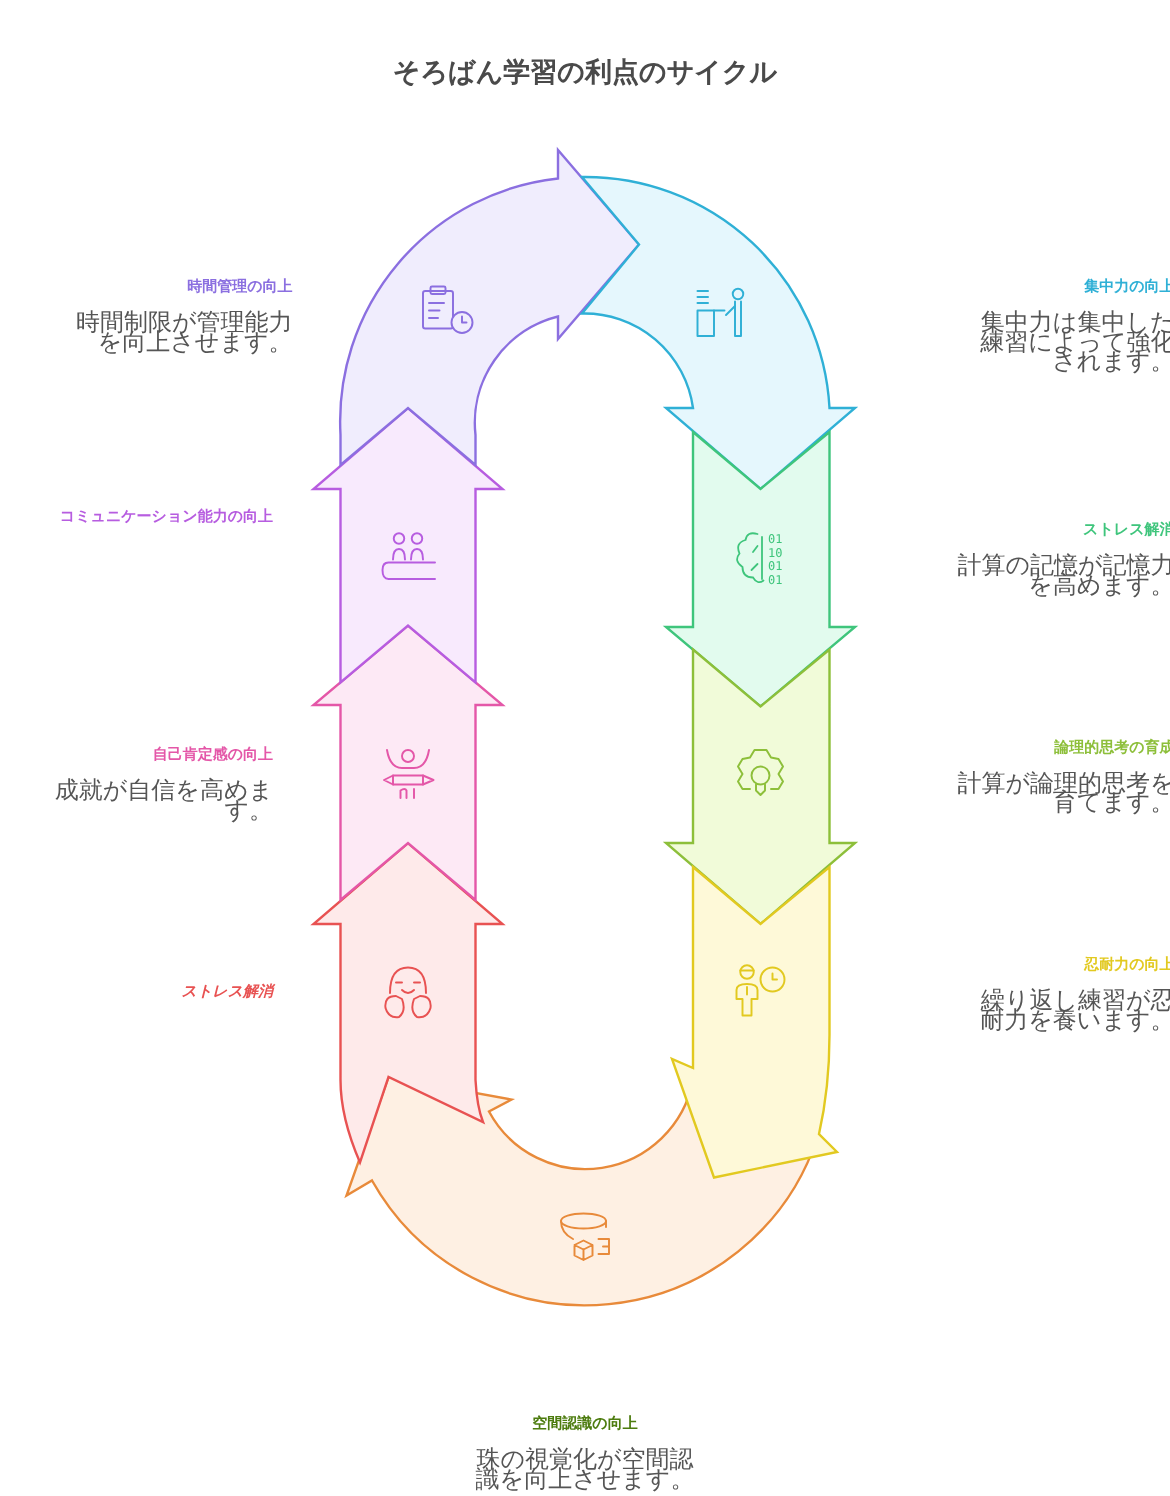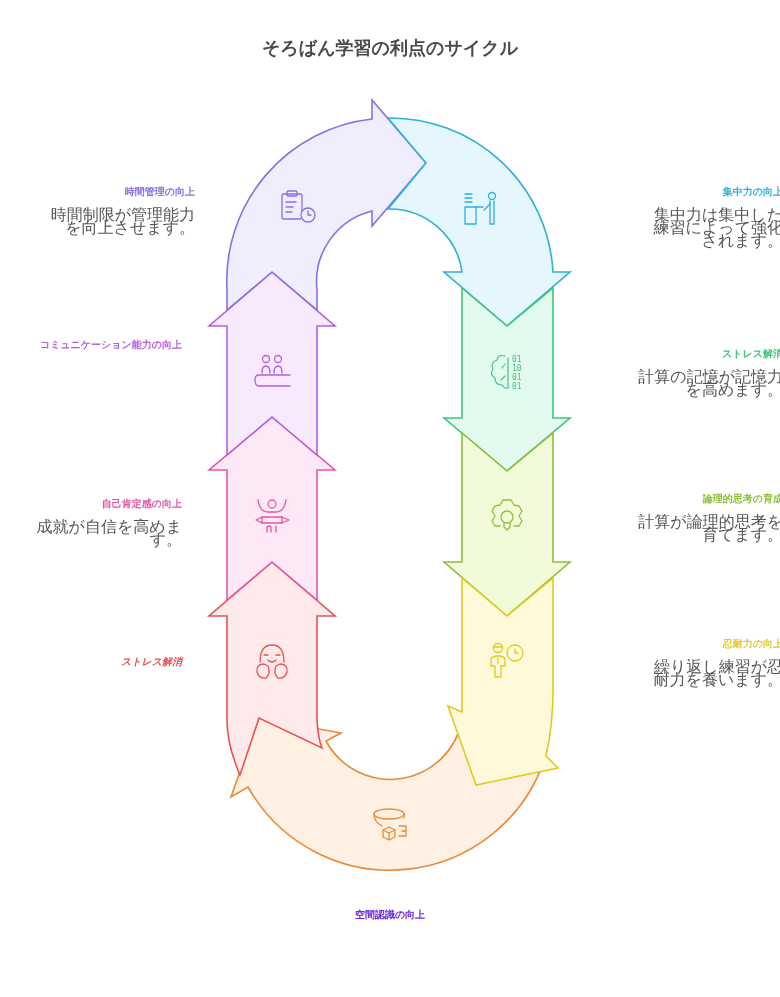--- a/index.html
+++ b/index.html
@@ -155,14 +155,15 @@
 <div class="label right" style="left:600px; top:490px; width:145px;">
   <div class="h" style="color:#8dbf3a;padding-left:20px;">論理的思考の育成</div>
   <div class="d">計算が論理的思考を育てます。</div>
 </div>
 <div class="label right" style="left:600px; top:635px; width:145px;">
   <div class="h" style="color:#e2c920;">忍耐力の向上</div>
   <div class="d">繰り返し練習が忍耐力を養います。</div>
 </div>
 
 <div class="label center" style="left:290px; top:906px; width:200px;">
-  <div class="h" style="color:#6d28d9;">空間認識の向上</div>
+  <div class="h" style="color:#4d7c0f;margin-top:35px;">空間認識の向上</div>
+  <div class="d" style="padding:0 25px;">珠の視覚化が空間認識を向上させます。</div>
 </div>
 
 </body></html>

